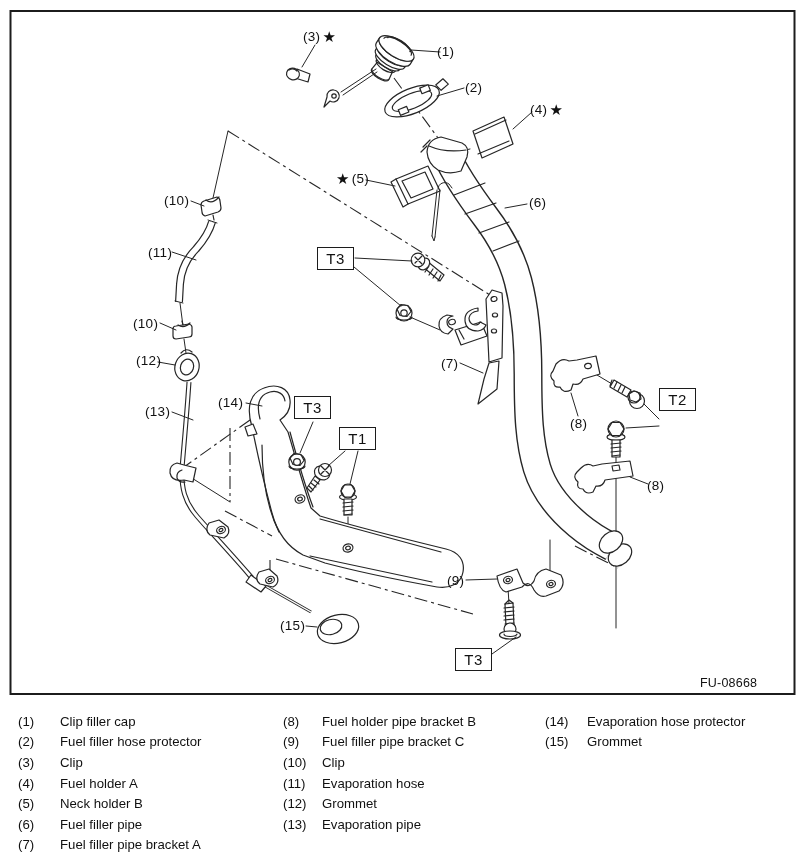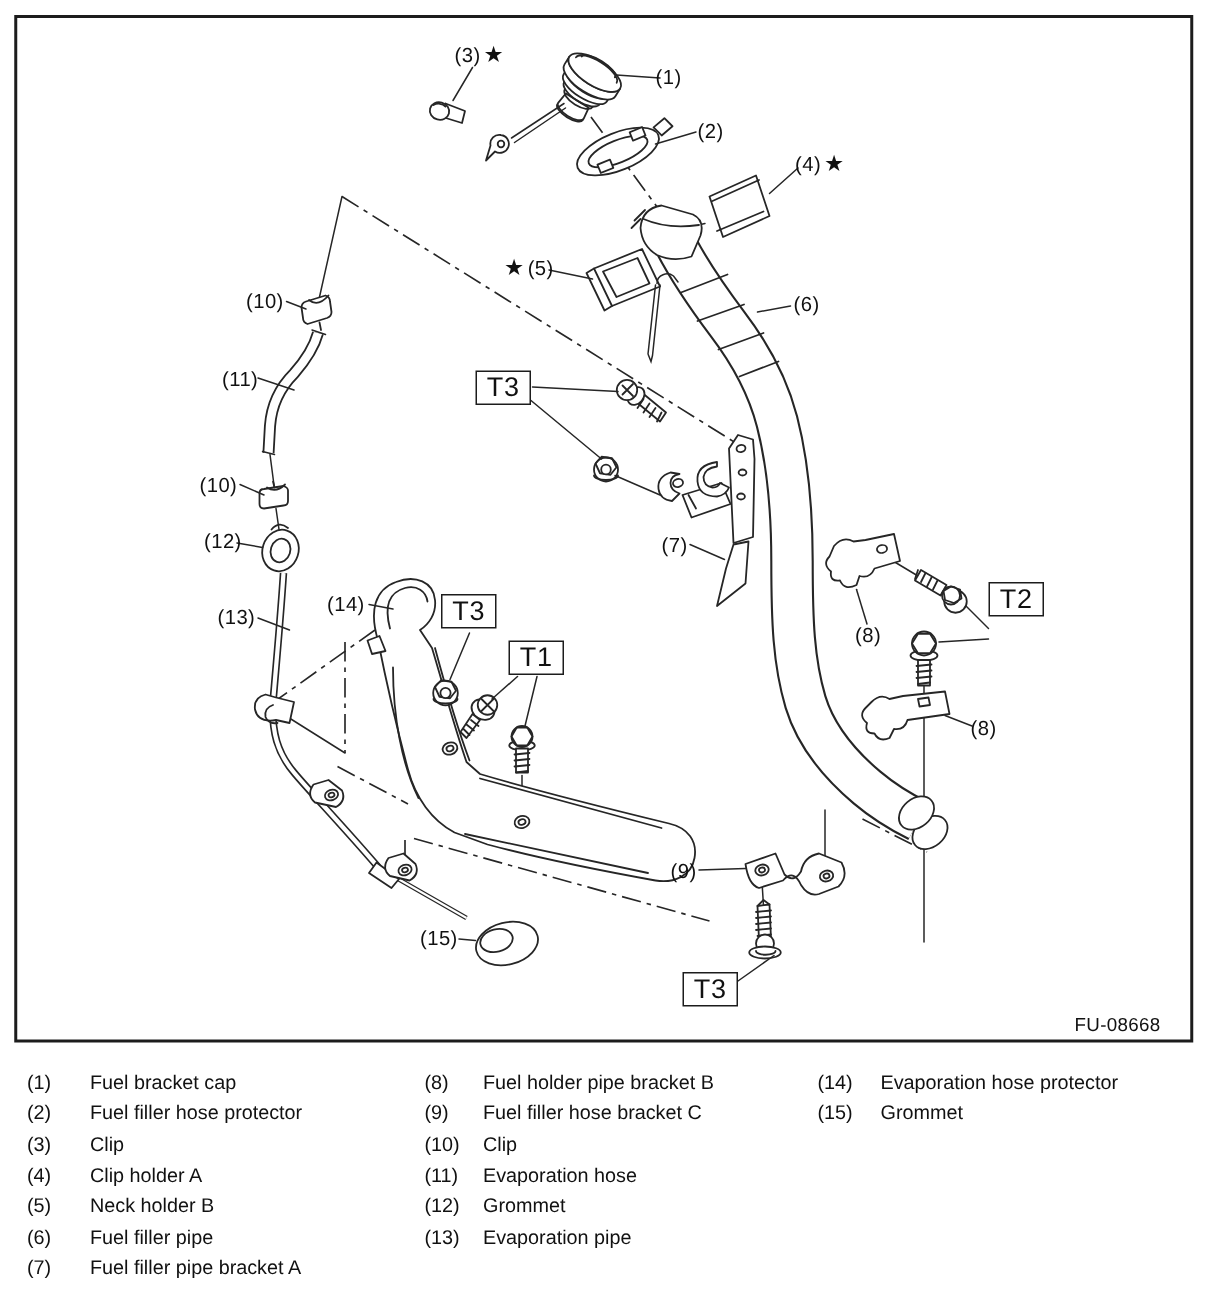--- a/index.html
+++ b/index.html
@@ -18,22 +18,22 @@
   .pB2{fill:none;stroke:#262626;stroke-width:5;}
   .pW2{fill:none;stroke:#ffffff;stroke-width:2.8;}
   .rB{fill:none;stroke:#262626;stroke-width:3;}
   .rW{fill:none;stroke:#ffffff;stroke-width:1.4;}
   
   .co{position:absolute;font-size:13.5px;line-height:14px;letter-spacing:.3px;
       display:flex;align-items:flex-start;gap:2px;white-space:nowrap;}
   .co .star{font-size:15px;line-height:13px;}
   .tbox{position:absolute;width:35px;height:21px;border:1.6px solid #1c1c1c;background:#fff;
         display:flex;align-items:center;justify-content:center;
-        font-size:18px;letter-spacing:.5px;}
-  .figcode{position:absolute;left:700px;top:676px;width:90px;text-align:center;
+        font-size:15px;letter-spacing:.5px;}
+  .figcode{position:absolute;left:700px;top:676px;width:90px;text-align:left;
            font-size:12.5px;letter-spacing:.2px;}
   
   .lcol{position:absolute;top:711px;font-size:13.2px;}
   .lrow{display:flex;height:20.6px;align-items:center;}
   .lnum{display:inline-block;}
   .c1 .lnum{width:42px;} .c2 .lnum{width:39px;} .c3 .lnum{width:42px;}
   .lcol.c1{left:18px;} .lcol.c2{left:283px;} .lcol.c3{left:545px;}
 </style>
 </head>
 <body>
@@ -365,33 +365,33 @@
   <div class="tbox" style="left:294px;top:396px">T3</div>
   <div class="tbox" style="left:339px;top:427px">T1</div>
   <div class="tbox" style="left:659px;top:388px">T2</div>
   <div class="tbox" style="left:455px;top:648px">T3</div>
 
   <div class="figcode">FU-08668</div>
 
   <div class="lcol c1">
     <div class="lrow">
         <span class="lnum">(1)</span>
-        <span class="lname">Fuel bracket cap</span>
+        <span class="lname">Clip filler cap</span>
       </div>
     <div class="lrow">
         <span class="lnum">(2)</span>
         <span class="lname">Fuel filler hose protector</span>
       </div>
     <div class="lrow">
         <span class="lnum">(3)</span>
         <span class="lname">Clip</span>
       </div>
     <div class="lrow">
         <span class="lnum">(4)</span>
-        <span class="lname">Clip holder A</span>
+        <span class="lname">Fuel holder A</span>
       </div>
     <div class="lrow">
         <span class="lnum">(5)</span>
         <span class="lname">Neck holder B</span>
       </div>
     <div class="lrow">
         <span class="lnum">(6)</span>
         <span class="lname">Fuel filler pipe</span>
       </div>
     <div class="lrow">
@@ -399,21 +399,21 @@
         <span class="lname">Fuel filler pipe bracket A</span>
       </div>
   </div>
   <div class="lcol c2">
     <div class="lrow">
         <span class="lnum">(8)</span>
         <span class="lname">Fuel holder pipe bracket B</span>
       </div>
     <div class="lrow">
         <span class="lnum">(9)</span>
-        <span class="lname">Fuel filler hose bracket C</span>
+        <span class="lname">Fuel filler pipe bracket C</span>
       </div>
     <div class="lrow">
         <span class="lnum">(10)</span>
         <span class="lname">Clip</span>
       </div>
     <div class="lrow">
         <span class="lnum">(11)</span>
         <span class="lname">Evaporation hose</span>
       </div>
     <div class="lrow">

